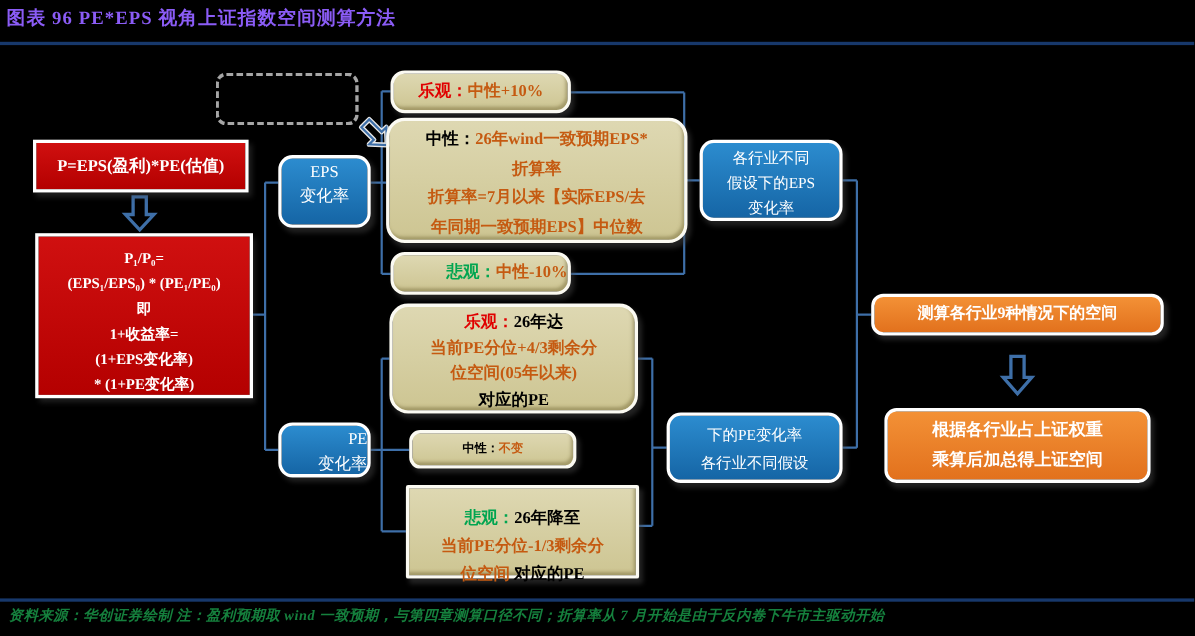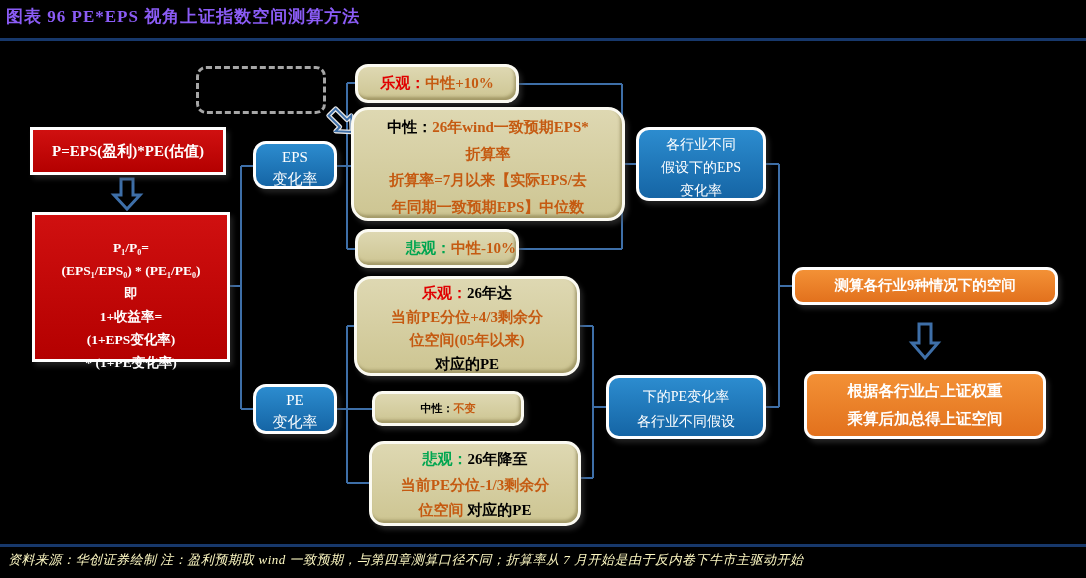--- a/index.html
+++ b/index.html
@@ -5,48 +5,48 @@
   html,body{margin:0;padding:0;background:#000;}
   .stage{position:relative;width:1086px;height:578px;background:#000;overflow:hidden;
          font-family:"Liberation Serif","DejaVu Serif",serif;}
   
   .fig-title{position:absolute;left:6px;top:5px;font-size:17px;font-weight:bold;
              color:#8b5cf6;letter-spacing:1px;}
   .rule{position:absolute;left:0;width:1086px;height:3px;background:#17386b;}
   .rule-top{top:38px;}
   .rule-bottom{top:544px;}
   .source-note{position:absolute;left:8px;top:551px;width:1075px;font-size:13px;
-               font-weight:normal;font-style:italic;color:#fef9c3;letter-spacing:.5px;}
+               font-weight:bold;font-style:italic;color:#15803d;letter-spacing:.5px;}
   
   .bx{position:absolute;box-sizing:border-box;text-align:center;}
   .dashed-box{left:196px;top:66px;width:130px;height:48px;border:3px dashed #a6a6a6;
               border-radius:10px;}
   .red-box{background:linear-gradient(#d01010,#b40000);border:3px solid #fff;
            color:#fff;font-weight:bold;box-shadow:3px 4px 5px rgba(70,70,70,.45);}
   .red1{left:30px;top:127px;width:196px;height:48px;font-size:15px;line-height:42px;}
   .red2{left:32px;top:212px;width:198px;height:150px;font-size:13.5px;line-height:23px;
-        padding-top:21px;}
+        padding-top:8px;}
   .blue-node{background:linear-gradient(#2c8ccf,#1565a5);border:3px solid #fff;
              border-radius:13px;color:#fff;box-shadow:3px 4px 5px rgba(70,70,70,.45);}
-  .eps-node{left:253px;top:141px;width:84px;height:48px;font-size:15px;line-height:22px;padding-top:2px;}
-  .pe-node{left:253px;top:384px;width:84px;height:50px;font-size:15px;line-height:22px;padding-top:2px;}
+  .eps-node{left:253px;top:141px;width:84px;height:66px;font-size:15px;line-height:22px;padding-top:2px;}
+  .pe-node{left:253px;top:384px;width:84px;height:50px;font-size:15px;line-height:22px;padding-top:2px;text-align:right;}
   .ind-eps{left:636px;top:127px;width:130px;height:74px;font-size:14px;line-height:23px;padding-top:3px;}
   .ind-pe{left:606px;top:375px;width:160px;height:64px;font-size:14px;line-height:25px;padding-top:6px;}
   .tan-box{background:linear-gradient(#ded8b2,#cdc592);border:3px solid #fbfaf2;
            border-radius:13px;font-weight:bold;color:#000;
            box-shadow:3px 4px 5px rgba(70,70,70,.5), inset -2px -3px 3px rgba(110,100,50,.45);}
   .tan-eps-opt{left:355px;top:64px;width:164px;height:39px;font-size:15px;line-height:32px;}
   .tan-eps-neu{left:351px;top:107px;width:274px;height:114px;font-size:15px;line-height:26.5px;
                border-radius:17px;padding-top:4px;}
   .tan-eps-pes{left:355px;top:229px;width:164px;height:39px;font-size:15px;line-height:32px;padding-left:48px;}
   .tan-pe-opt{left:354px;top:276px;width:226px;height:100px;font-size:15px;line-height:23.5px;
               border-radius:17px;padding-top:3px;}
   .tan-pe-neu{left:372px;top:391px;width:152px;height:35px;font-size:11px;line-height:28px;border-radius:10px;}
   .tan-pe-pes{left:369px;top:441px;width:212px;height:85px;font-size:15px;line-height:25.5px;
-              border-radius:15px;padding-top:3px;}
+              border-radius:2px;padding-top:15px;}
   .orange-box{background:linear-gradient(#f39136,#e2711d);border:3px solid #fff;
               border-radius:11px;color:#fff;font-weight:bold;
               box-shadow:3px 4px 5px rgba(70,70,70,.5);}
   .orange1{left:792px;top:267px;width:266px;height:38px;font-size:14.5px;line-height:31px;}
   .orange2{left:804px;top:371px;width:242px;height:68px;font-size:15.5px;line-height:28px;padding-top:3px;}
   
   .t-red{color:#e00000;}
   .t-green{color:#00a550;}
   .t-orange{color:#c55a11;}
   .t-black{color:#000;}

